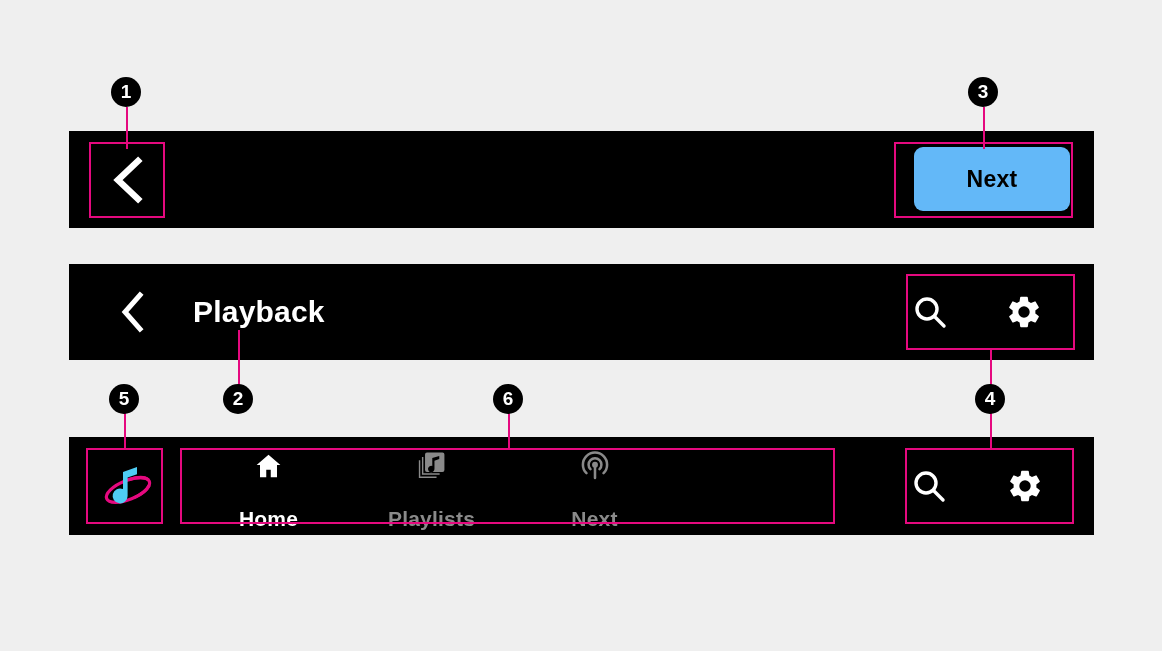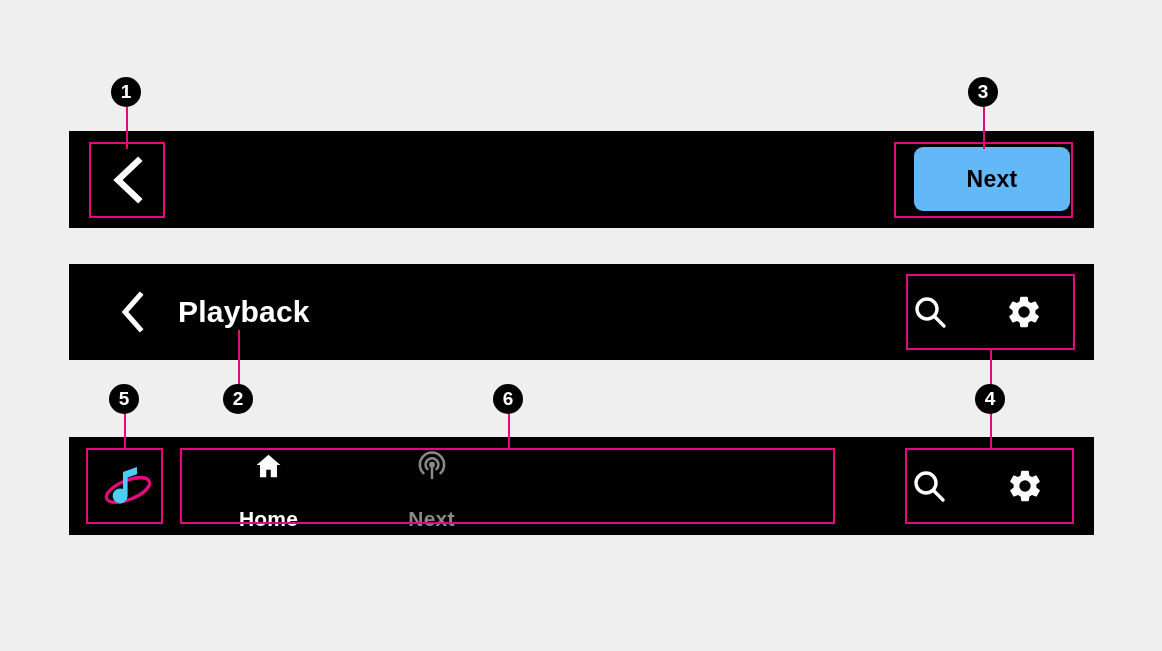--- a/index.html
+++ b/index.html
@@ -84,21 +84,21 @@
     display: flex;
     align-items: center;
     justify-content: center;
     flex: none;
   }
 
   #playback-title {
     color: #ffffff;
     font-size: 30px;
     font-weight: bold;
-    margin-left: 17px;
+    margin-left: 32px;
     letter-spacing: .2px;
     white-space: nowrap;
   }
 
   .header-actions {
     margin-left: auto;
     display: flex;
     align-items: center;
     gap: 50px;
     padding-right: 48px;
@@ -255,20 +255,30 @@
 
       <div class="nav-item active">
         <span class="nav-icon">
           <svg width="33" height="30" viewBox="0 0 24 24">
             <path fill="#ffffff" d="M12 3 L2.5 11.2 h2.7 V21 h5.0 v-6.1 h3.6 V21 h5.0 v-9.8 h2.7 Z"></path>
           </svg>
         </span>
         <span class="nav-label">Home</span>
       </div>
 
+      <div class="nav-item">
+        <span class="nav-icon">
+          <svg width="31" height="31" viewBox="0 0 24 24">
+            <path fill="#8a8a8a" d="M8.5 2 h12 a1.5 1.5 0 0 1 1.5 1.5 v12 a1.5 1.5 0 0 1 -1.5 1.5 h-12 A1.5 1.5 0 0 1 7 15.5 v-12 A1.5 1.5 0 0 1 8.5 2 Z M18 4.6 l-5.4 1.5 v6.2 a2.5 2.5 0 1 0 1.7 2.2 V8.3 L18 7 Z"></path>
+            <path fill="#8a8a8a" d="M4.6 5.4 h1.1 v12.6 h12.6 v1.1 H4.6 Z"></path>
+            <path fill="#8a8a8a" d="M2.2 8.0 h1.1 v12.6 h12.6 v1.1 H2.2 Z"></path>
+          </svg>
+        </span>
+        <span class="nav-label">Playlists</span>
+      </div>
 
 
       <div class="nav-item">
         <span class="nav-icon">
           <svg width="32" height="32" viewBox="0 0 24 24">
             <circle cx="12" cy="11" r="2.2" fill="#8a8a8a"></circle>
             <path d="M8.6 14.4 a4.8 4.8 0 0 1 0 -6.8 a4.8 4.8 0 0 1 6.8 0 a4.8 4.8 0 0 1 0 6.8" fill="none" stroke="#8a8a8a" stroke-width="1.9" stroke-linecap="round"></path>
             <path d="M5.6 17.4 a9 9 0 0 1 0 -12.8 a9 9 0 0 1 12.8 0 a9 9 0 0 1 0 12.8" fill="none" stroke="#8a8a8a" stroke-width="1.9" stroke-linecap="round"></path>
             <path d="M12 13.2 L12 21" fill="none" stroke="#8a8a8a" stroke-width="1.9" stroke-linecap="round"></path>
           </svg>

